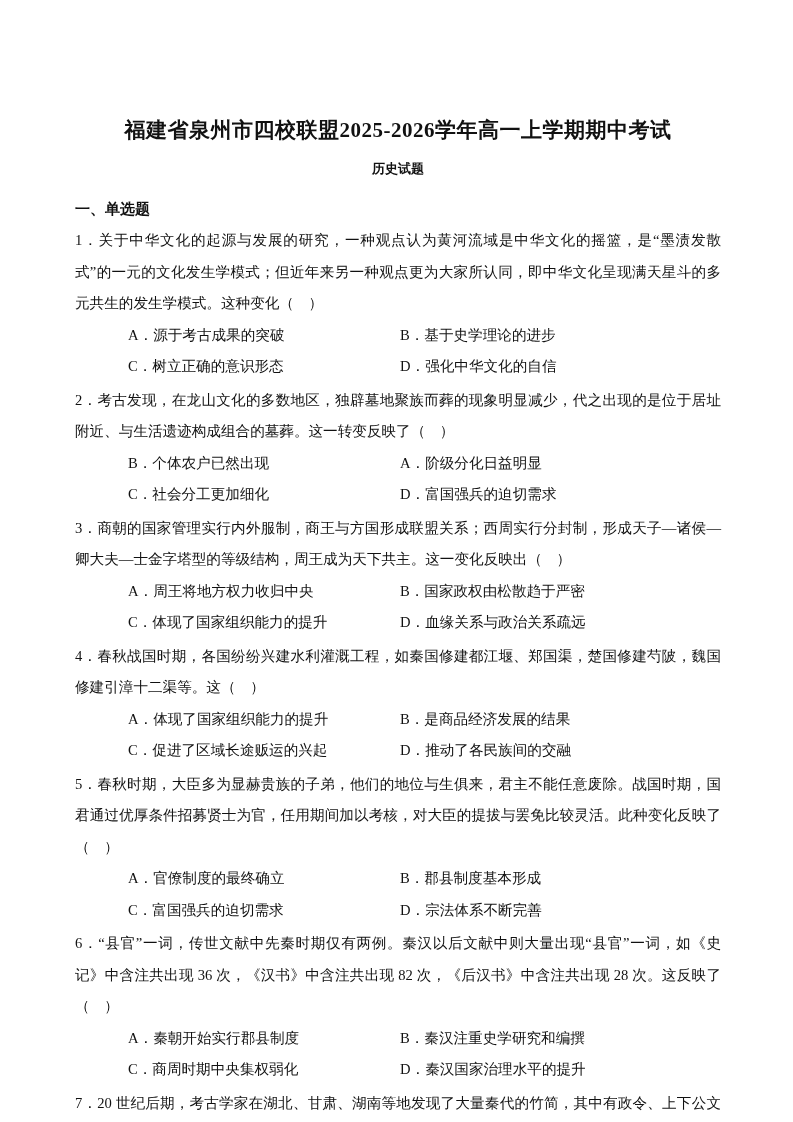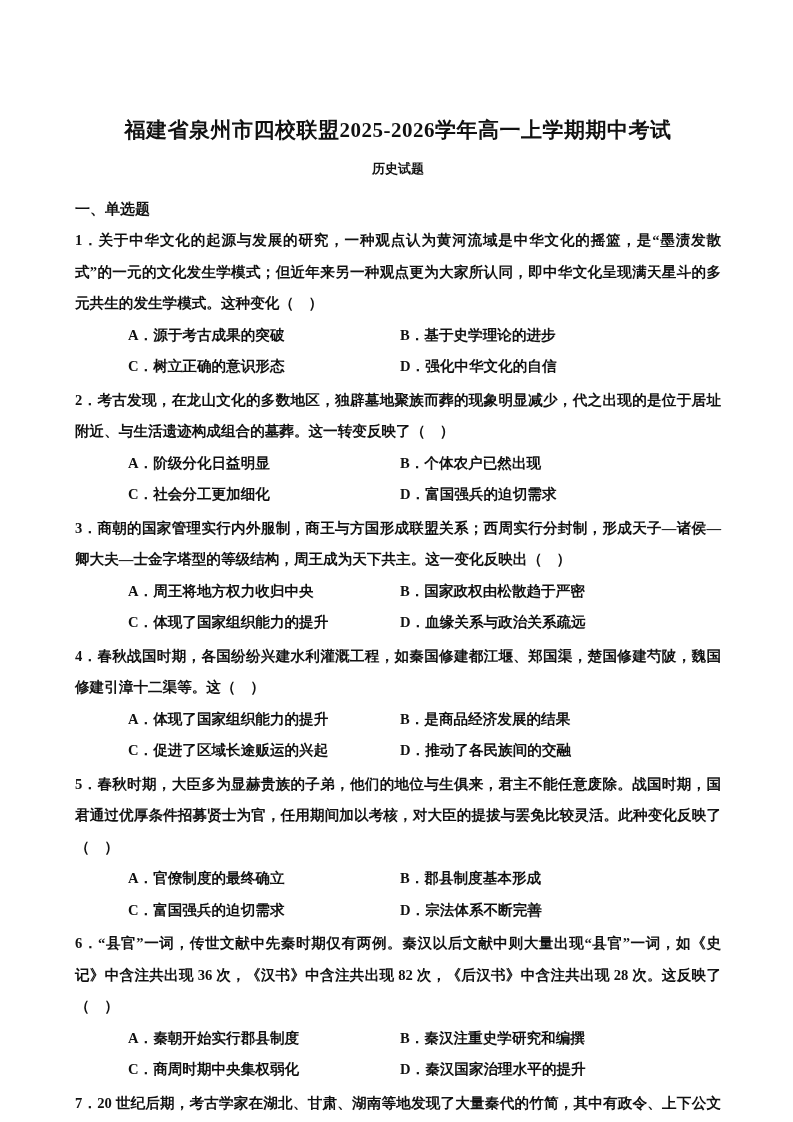--- a/index.html
+++ b/index.html
@@ -24,21 +24,21 @@
     font-size: 13px;
     font-weight: bold;
     text-align: center;
     margin-bottom: 16px;
   }
   .section-heading {
     font-size: 15px;
     font-weight: bold;
     line-height: 31px;
   }
-  .question { margin: 0 0 2px 0; font-weight: bold; }
+  .question { margin: 0 0 2px 0; }
   .stem {
     font-size: 14.6px;
     line-height: 31.5px;
     text-align: justify;
     text-justify: inter-ideograph;
   }
   .options {
     display: grid;
     grid-template-columns: 272px 1fr;
     padding-left: 17px;
@@ -66,22 +66,22 @@
       <div class="option">A．源于考古成果的突破</div>
       <div class="option">B．基于史学理论的进步</div>
       <div class="option">C．树立正确的意识形态</div>
       <div class="option">D．强化中华文化的自信</div>
     </div>
   </div>
 
   <div class="question">
     <div class="stem">2．考古发现，在龙山文化的多数地区，独辟墓地聚族而葬的现象明显减少，代之出现的是位于居址附近、与生活遗迹构成组合的墓葬。这一转变反映了（　）</div>
     <div class="options">
+      <div class="option">B．个体农户已然出现</div>
       <div class="option">A．阶级分化日益明显</div>
-      <div class="option">B．个体农户已然出现</div>
       <div class="option">C．社会分工更加细化</div>
       <div class="option">D．富国强兵的迫切需求</div>
     </div>
   </div>
 
   <div class="question">
     <div class="stem">3．商朝的国家管理实行内外服制，商王与方国形成联盟关系；西周实行分封制，形成天子—诸侯—卿大夫—士金字塔型的等级结构，周王成为天下共主。这一变化反映出（　）</div>
     <div class="options">
       <div class="option">A．周王将地方权力收归中央</div>
       <div class="option">B．国家政权由松散趋于严密</div>

